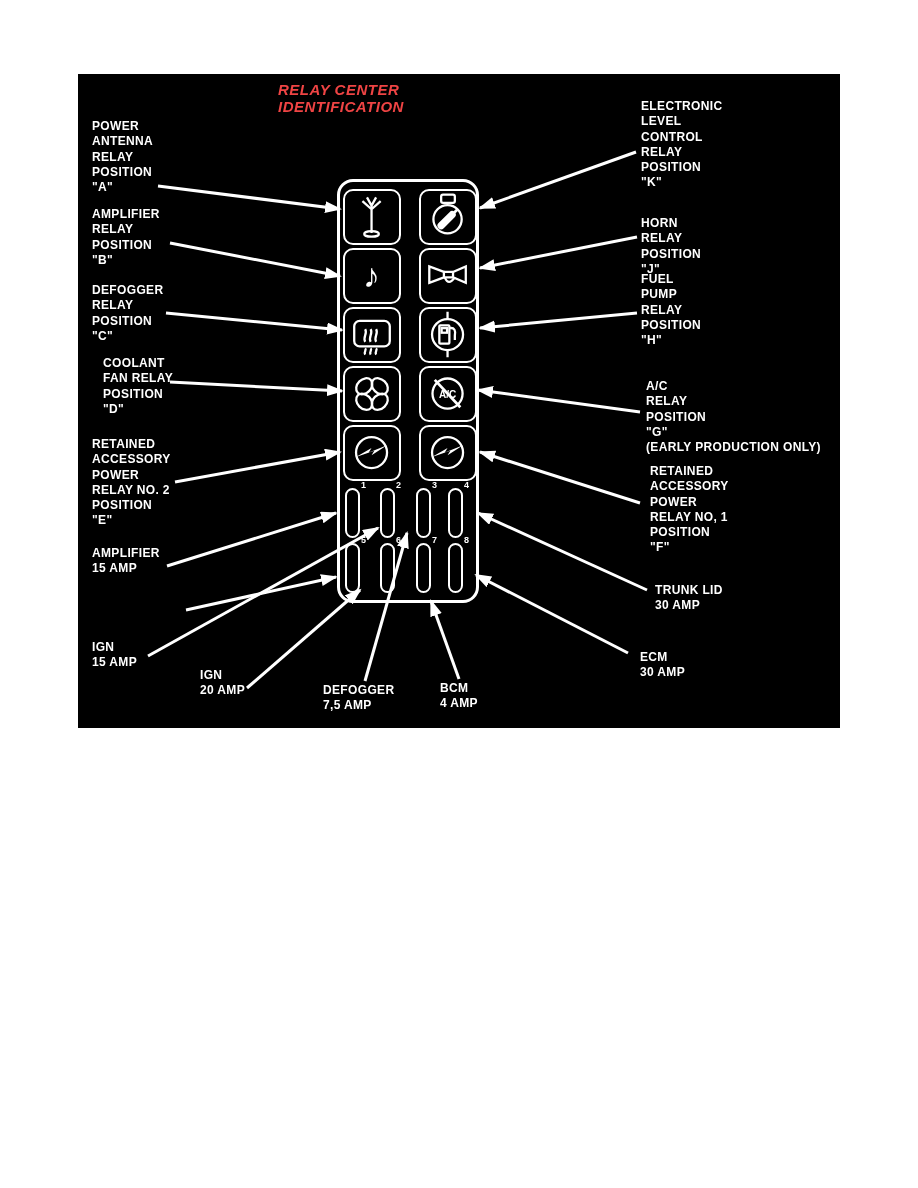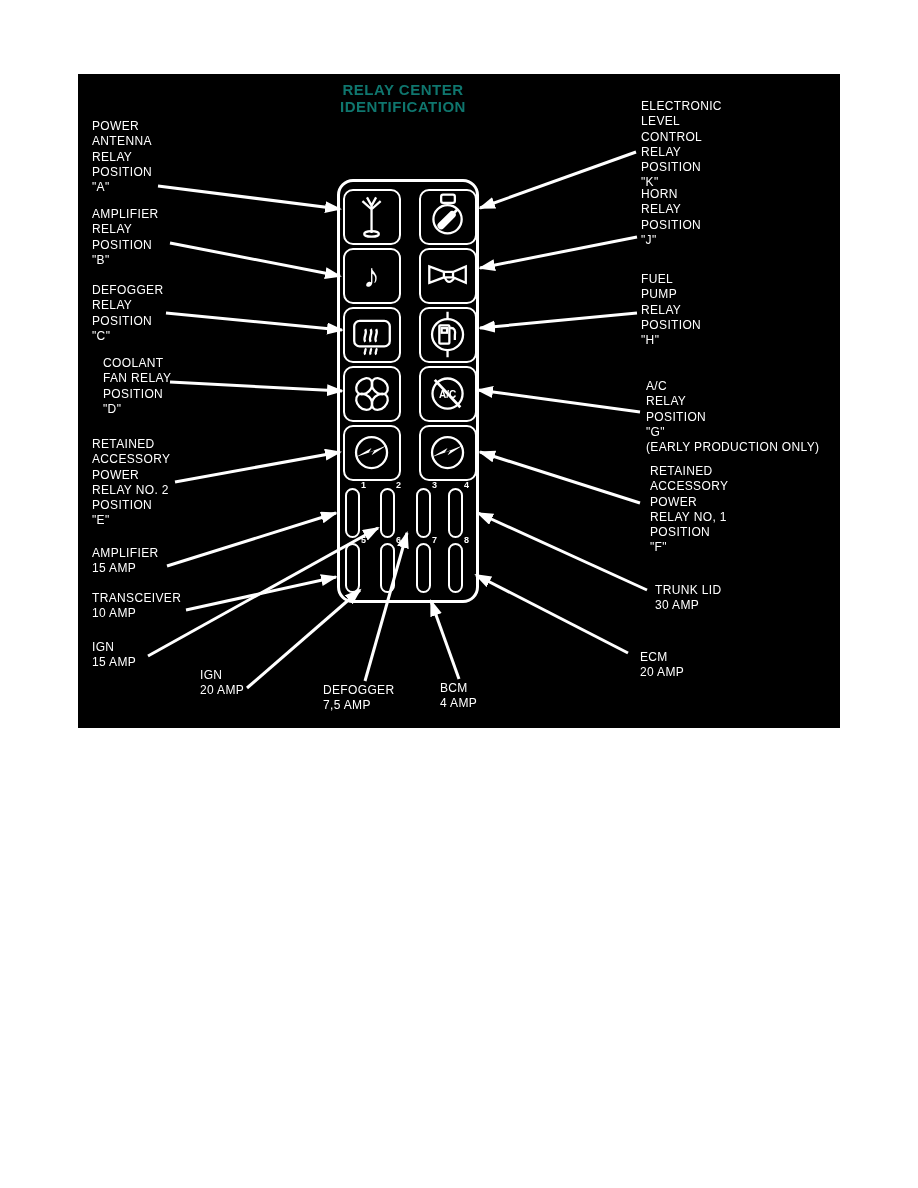--- a/index.html
+++ b/index.html
@@ -1,20 +1,20 @@
 <!DOCTYPE html>
 <html><head>
 <meta charset="utf-8">
 <style>
   html,body{margin:0;padding:0;background:#fff;}
   body{width:918px;height:1188px;position:relative;font-family:"Liberation Sans",sans-serif;}
   .panel{position:absolute;left:78px;top:74px;width:762px;height:654px;background:#000;overflow:hidden;}
-  .title{position:absolute;left:200px;top:7px;width:250px;text-align:center;color:#0f766e;
-         font-weight:bold;font-size:15px;letter-spacing:.5px;}
-  .lbl{position:absolute;color:#fff;font-weight:normal;font-size:12px;line-height:15.3px;
+  .title{position:absolute;left:200px;top:7px;width:250px;color:#ef4444;
+         font-weight:bold;font-size:15px;letter-spacing:.5px;font-style:italic;}
+  .lbl{position:absolute;color:#fff;font-weight:bold;font-size:12px;line-height:15.3px;
        letter-spacing:.35px;white-space:pre-line;width:150px;}
   .lbl.wide{width:215px;}
   .relay-box{position:absolute;left:259px;top:105px;width:142px;height:424px;
              border:3px solid #fff;border-radius:16px;box-sizing:border-box;}
   .cell{position:absolute;width:58px;height:56px;border:2.5px solid #fff;border-radius:10px;
         box-sizing:border-box;}
   .cell svg{position:absolute;left:0;top:0;width:100%;height:100%;}
   .fuse{position:absolute;width:15px;height:50px;border:2.5px solid #fff;border-radius:8px;
         box-sizing:border-box;}
   .fnum{position:absolute;color:#fff;font-weight:bold;font-size:9px;line-height:9px;}
@@ -46,38 +46,36 @@
 POSITION
 "D"</div>
   <div class="lbl" style="left:14px;top:363px">RETAINED
 ACCESSORY
 POWER
 RELAY NO. 2
 POSITION
 "E"</div>
   <div class="lbl" style="left:14px;top:472px">AMPLIFIER
 15 AMP</div>
-  <div class="lbl" style="left:14px;top:517px">TRANSCEIVER
-10 AMP</div>
   <div class="lbl" style="left:14px;top:566px">IGN
 15 AMP</div>
   <div class="lbl" style="left:122px;top:594px">IGN
 20 AMP</div>
   <div class="lbl" style="left:245px;top:609px">DEFOGGER
 7,5 AMP</div>
   <div class="lbl" style="left:362px;top:607px">BCM
 4 AMP</div>
 
   <div class="lbl" style="left:563px;top:25px">ELECTRONIC
 LEVEL
 CONTROL
 RELAY
 POSITION
 "K"</div>
-  <div class="lbl" style="left:563px;top:113px">HORN
+  <div class="lbl" style="left:563px;top:142px">HORN
 RELAY
 POSITION
 "J"</div>
   <div class="lbl" style="left:563px;top:198px">FUEL
 PUMP
 RELAY
 POSITION
 "H"</div>
   <div class="lbl wide" style="left:568px;top:305px">A/C
 RELAY
@@ -86,21 +84,21 @@
 (EARLY PRODUCTION ONLY)</div>
   <div class="lbl" style="left:572px;top:390px">RETAINED
 ACCESSORY
 POWER
 RELAY NO, 1
 POSITION
 "F"</div>
   <div class="lbl" style="left:577px;top:509px">TRUNK LID
 30 AMP</div>
   <div class="lbl" style="left:562px;top:576px">ECM
-20 AMP</div>
+30 AMP</div>
 
   <div class="relay-box"></div>
 
   <div class="cell" style="left:265px;top:115px">
     <svg viewBox="0 0 57 57">
       <path class="ic" d="M28,46 L28,14 M28,20 L18,11 M28,20 L38,11 M28,16 L23,7 M28,16 L33,7"></path>
       <ellipse class="ic" cx="28" cy="47" rx="8" ry="3"></ellipse>
     </svg>
   </div>
   <div class="cell" style="left:341px;top:115px">

